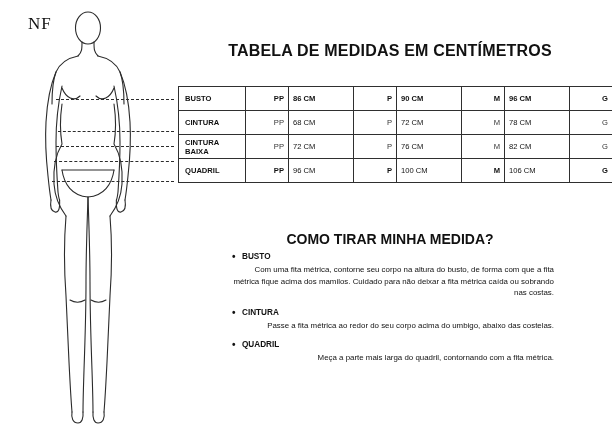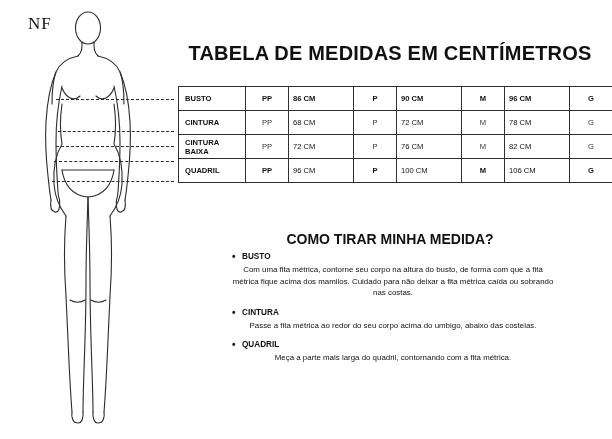--- a/index.html
+++ b/index.html
@@ -49,21 +49,21 @@
     height: 0;
   }
 
   
   .title {
     position: absolute;
     left: 180px;
     top: 42px;
     width: 420px;
     text-align: center;
-    font-size: 20px;
+    font-size: 16px;
     font-weight: bold;
     letter-spacing: 0.2px;
     color: #111;
   }
 
   
   .table-wrap {
     position: absolute;
     left: 178px;
     top: 86px;
@@ -83,21 +83,21 @@
   }
   table.sizes td.label {
     font-weight: bold;
     width: 56px;
     text-align: left;
     padding-left: 6px;
     line-height: 9px;
   }
   table.sizes td.size {
     width: 34px;
-    text-align: center;
+    text-align: right;
     font-weight: bold;
   }
   table.sizes td.size.soft {
     font-weight: normal;
     color: #333;
   }
   table.sizes td.val {
     width: 56px;
     text-align: left;
   }
@@ -137,21 +137,21 @@
     position: absolute;
     left: -10px;
     top: -1px;
     font-size: 10px;
   }
   .howto .bd {
     font-size: 7.9px;
     line-height: 11.6px;
     color: #111;
     margin: 0;
-    text-align: center;
+    text-align: right;
   }
 </style>
 </head>
 <body>
 
 <div class="page">
 
   <div class="figure-panel">
     <div class="logo">NF</div>
 

